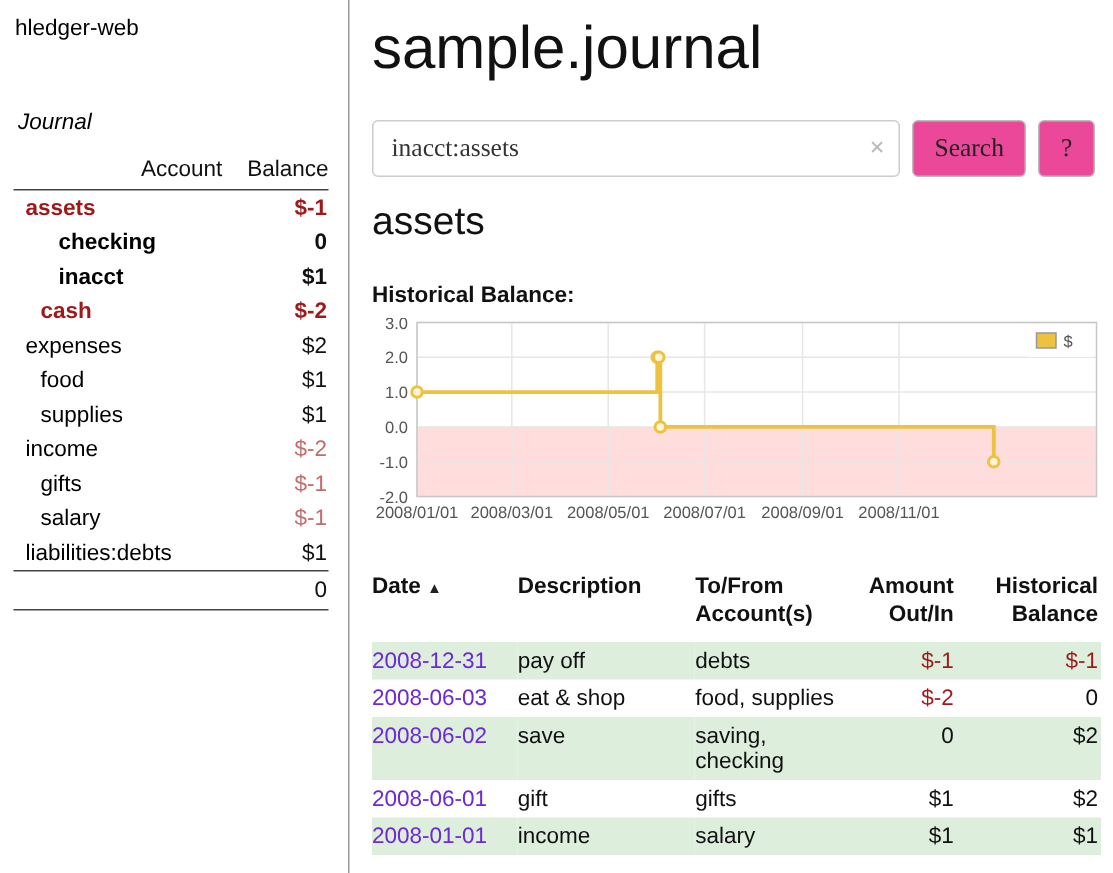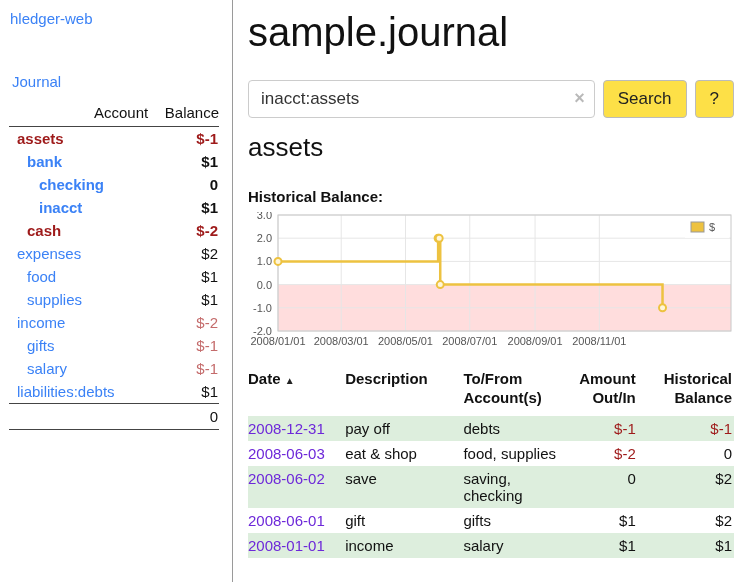--- a/index.html
+++ b/index.html
@@ -4,60 +4,60 @@
 <style>
   * { box-sizing: border-box; }
   html, body { margin: 0; padding: 0; }
   body {
     width: 742px; height: 582px; overflow: hidden;
     font-family: "Liberation Sans", sans-serif;
     font-size: 15px; color: #111; background: #fff;
   }
   .app { display: flex; width: 100%; height: 100%; }
   a { text-decoration: none; cursor: pointer; }
-  .plink { color: #3b82f6; }
+  .plink { color: #000000; }
 
   
   .sidebar { width: 233px; flex: 0 0 233px; border-right: 1px solid #9a9a9a; }
   .app-title { padding: 10px 0 0 10px; }
-  .journal { padding: 46px 0 0 12px; }
+  .journal { padding: 46px 0 0 12px; font-style: italic; }
   table.accounts { border-collapse: collapse; width: 210px; margin: 14px 8px 0 9px; font-size: 15px; }
   table.accounts th { font-weight: 400; text-align: right; border-bottom: 1px solid #444; padding: 0 0 5px 0; }
   th.bal-h, td.bal { text-align: right; }
   table.accounts td { padding-top: 3px; padding-bottom: 3px; }
   td.acct.lvl0 { padding-left: 8px; }
   td.acct.lvl1 { padding-left: 18px; }
   td.acct.lvl2 { padding-left: 30px; }
   .bold { font-weight: 700; }
   .red { color: #9e1a1a; }
   .soft { color: #c46b6b; }
   tr.total td { border-top: 1px solid #444; border-bottom: 1px solid #444; padding-top: 4px; padding-bottom: 4px; }
 
   
   .main { flex: 1; min-width: 0; padding: 0 8px 0 15px; }
   h1.page-title { font-size: 40px; font-weight: 400; margin: 10px 0 25px; }
-  .search-row { display: flex; gap: 8px; align-items: stretch; height: 38px; }
+  .search-row { display: flex; gap: 8px; align-items: stretch; height: 38px; font-family: Liberation Serif, serif; }
   .search-box { position: relative; width: 352px; }
   .search-box input {
     width: 100%; height: 38px; border: 1px solid #ccc; border-radius: 4px;
     padding: 0 30px 0 12px; font-size: 17px; font-family: inherit; color: #333;
   }
   .clear-x { position: absolute; right: 10px; top: 8px; color: #b9b9b9; font-size: 18px; font-weight: 700; cursor: pointer; }
   .btn {
-    height: 38px; border: 1px solid #bbb; border-radius: 4px; background: #fde047;
+    height: 38px; border: 1px solid #bbb; border-radius: 4px; background: #ec4899;
     font-size: 17px; font-family: inherit; color: #222; padding: 0 14px; cursor: pointer;
   }
   h2.account-heading { font-size: 26px; font-weight: 400; margin: 14px 0 0; }
   .hb-label { font-weight: 700; margin: 25px 0 7px; }
 
   svg.chart { display: block; }
   svg.chart text.tick { font-family: "Liberation Sans", sans-serif; font-size: 11px; fill: #555; }
 
   
-  table.register { border-collapse: collapse; width: 100%; margin-top: 22px; font-size: 15px; }
+  table.register { border-collapse: collapse; width: 100%; margin-top: 34px; font-size: 15px; }
   table.register th { text-align: left; vertical-align: top; padding: 0 10px 8px 0; line-height: 1.25; font-weight: 700; }
   table.register th.num, table.register td.num { text-align: right; }
   table.register td { vertical-align: top; padding: 4px 10px 4px 0; }
   table.register th:last-child, table.register td:last-child { padding-right: 2px; }
   table.register tbody tr:nth-child(odd) { background: #ddeedd; }
   table.register a.date { color: #6d28d9; }
   .neg { color: #9e1a1a; }
   .sort { font-size: 10px; color: #222; }
 </style>
 </head>
@@ -77,24 +77,20 @@
       <thead>
         <tr>
           <th>Account</th>
           <th class="bal-h">Balance</th>
         </tr>
       </thead>
       <tbody>
         <tr>
           <td class="acct lvl0"><a class="plink bold red">assets</a></td>
           <td class="bal bold red">$-1</td>
-        </tr>
-        <tr>
-          <td class="acct lvl1"><a class="plink bold">bank</a></td>
-          <td class="bal bold">$1</td>
         </tr>
         <tr>
           <td class="acct lvl2"><a class="plink bold">checking</a></td>
           <td class="bal bold">0</td>
         </tr>
         <tr>
           <td class="acct lvl2"><a class="plink bold">inacct</a></td>
           <td class="bal bold">$1</td>
         </tr>
         <tr>

